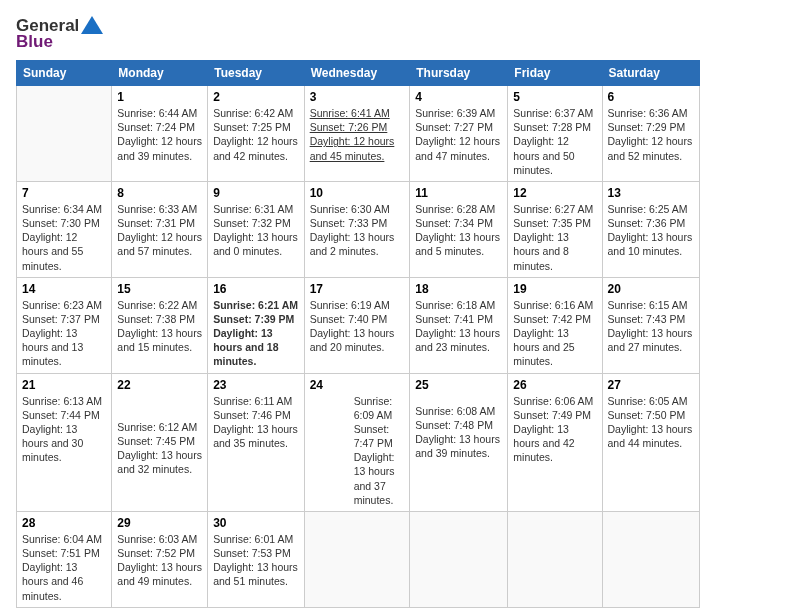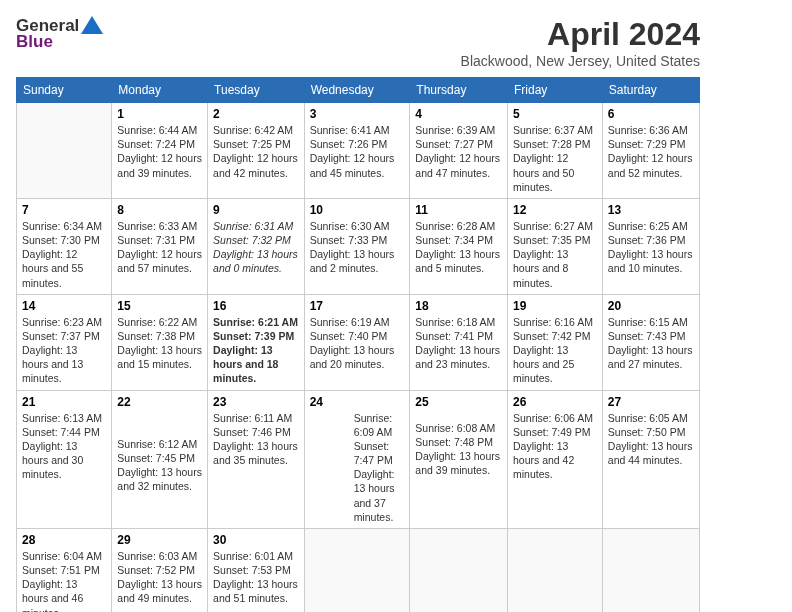--- a/index.html
+++ b/index.html
@@ -45,21 +45,21 @@
       width: 100%;
       border-collapse: collapse;
       font-size: 11px;
     }
     .calendar th {
       background: #2a6db5;
       color: #fff;
       text-align: left;
       padding: 5px 6px;
       font-size: 12px;
-      font-weight: normal;
+      font-weight: bold;
       border: 1px solid #2a6db5;
     }
     .calendar td {
       border: 1px solid #ccc;
       vertical-align: top;
       padding: 4px 5px;
       width: 109px;
       min-height: 80px;
       height: 80px;
     }
@@ -83,24 +83,20 @@
 <div class="container">
   <div class="header">
     <div class="logo">
       <div class="logo-row">
         <span style="font-size:17px;font-weight:bold;color:#333;">General</span>
         <svg width="22" height="18" viewBox="0 0 22 18" style="margin-left:2px;margin-top:-2px;">
           <polygon points="0,18 11,0 22,18" fill="#1a6fc4"></polygon>
         </svg>
       </div>
       <span style="font-size:17px;font-weight:bold;color:#701a75;margin-top:-4px;">Blue</span>
-    </div>
-    <div class="title-block">
-      <div class="month-title">April 2024</div>
-      <div class="location">Blackwood, New Jersey, United States</div>
     </div>
   </div>
 
   <table class="calendar">
     <thead>
       <tr>
         <th>Sunday</th>
         <th>Monday</th>
         <th>Tuesday</th>
         <th>Wednesday</th>
@@ -119,21 +115,21 @@
 Daylight: 12 hours and 39 minutes.</div>
           </td>
           <td>
             <div class="day-num">2</div>
             <div class="day-info" style="white-space: pre-line;">Sunrise: 6:42 AM
 Sunset: 7:25 PM
 Daylight: 12 hours and 42 minutes.</div>
           </td>
           <td>
             <div class="day-num">3</div>
-            <div class="day-info" style="white-space: pre-line;">Sunrise: 6:41 AM
+            <div class="day-info" style="white-space: pre-line; text-decoration: underline;">Sunrise: 6:41 AM
 Sunset: 7:26 PM
 Daylight: 12 hours and 45 minutes.</div>
           </td>
           <td>
             <div class="day-num">4</div>
             <div class="day-info" style="white-space: pre-line;">Sunrise: 6:39 AM
 Sunset: 7:27 PM
 Daylight: 12 hours and 47 minutes.</div>
           </td>
           <td>
@@ -157,21 +153,21 @@
 Daylight: 12 hours and 55 minutes.</div>
           </td>
           <td>
             <div class="day-num">8</div>
             <div class="day-info" style="white-space: pre-line;">Sunrise: 6:33 AM
 Sunset: 7:31 PM
 Daylight: 12 hours and 57 minutes.</div>
           </td>
           <td>
             <div class="day-num">9</div>
-            <div class="day-info" style="white-space: pre-line; font-style: italic;">Sunrise: 6:31 AM
+            <div class="day-info" style="white-space: pre-line;">Sunrise: 6:31 AM
 Sunset: 7:32 PM
 Daylight: 13 hours and 0 minutes.</div>
           </td>
           <td>
             <div class="day-num">10</div>
             <div class="day-info" style="white-space: pre-line;">Sunrise: 6:30 AM
 Sunset: 7:33 PM
 Daylight: 13 hours and 2 minutes.</div>
           </td>
           <td>

